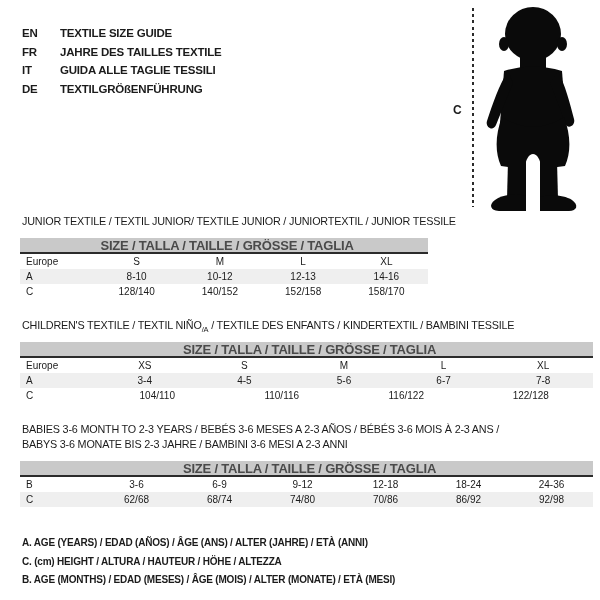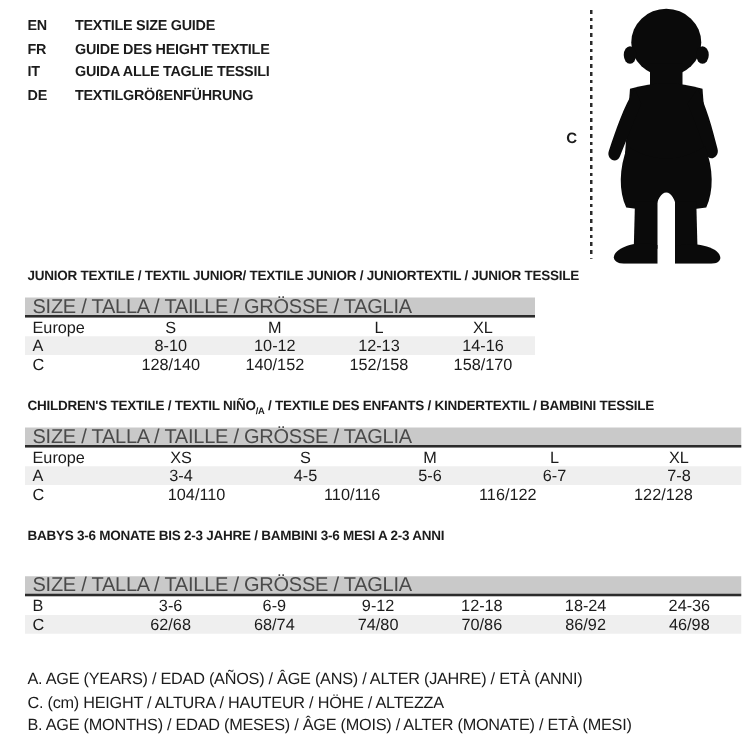--- a/index.html
+++ b/index.html
@@ -4,69 +4,69 @@
 <style>
   html,body{margin:0;padding:0;}
   body{
     width:600px;height:600px;position:relative;overflow:hidden;
     background:#ffffff;color:#1b1b1b;
     font-family:"Liberation Sans","DejaVu Sans",sans-serif;
   }
   *{box-sizing:border-box;}
 
   
-  .lang-block{position:absolute;left:22px;top:12px;}
+  .lang-block{position:absolute;left:22px;top:24px;}
   .lang-row{display:flex;height:18.5px;align-items:center;
             font-weight:bold;font-size:11.5px;letter-spacing:-0.2px;}
   .lang-code{width:38px;}
 
   
   .height-line{position:absolute;left:472px;top:8px;width:2px;height:199px;
     background:repeating-linear-gradient(to bottom,#2b2b2b 0 3px,transparent 3px 6.2px);}
   .height-label{position:absolute;left:453px;top:103px;
     font-weight:bold;font-size:12px;}
   .toddler{position:absolute;left:478px;top:5px;}
 
   
-  .section-title{position:absolute;left:22px;font-weight:bold;
+  .section-title{position:absolute;left:22px;font-weight:normal;
     font-size:10.8px;letter-spacing:-0.2px;white-space:nowrap;}
   .section-title sub{font-size:7.5px;}
   #s1-title{top:215px;}
   #s2-title{top:319px;}
   #s3-title{top:422px;line-height:14.5px;}
 
   
   .size-table{position:absolute;left:20px;}
   #table1{top:238px;width:408px;}
   #table2{top:342px;width:573px;}
   #table3{top:461px;width:573px;}
   .size-bar{height:16px;background:#c9c9c9;color:#4a4a4a;
-    font-weight:normal;font-size:16px;line-height:16px;padding-left:6px;
-    border-bottom:2px solid #2b2b2b;letter-spacing:-0.2px;}
-  .t-row{display:flex;height:15px;line-height:15px;font-size:13px;}
+    font-weight:bold;font-size:13px;line-height:16px;padding-left:6px;
+    border-bottom:2px solid #2b2b2b;letter-spacing:-0.2px;text-align:center;}
+  .t-row{display:flex;height:15px;line-height:15px;font-size:10px;}
   .t-row.shaded{background:#efefef;}
   .t-label{width:75px;padding-left:6px;}
   .t-cell{flex:1;text-align:center;}
 
   
   .footnotes{position:absolute;left:22px;top:534px;}
-  .footnote{height:18.5px;line-height:18.5px;font-weight:normal;
-    font-size:13px;letter-spacing:-0.2px;white-space:nowrap;}
+  .footnote{height:18.5px;line-height:18.5px;font-weight:bold;
+    font-size:10px;letter-spacing:-0.2px;white-space:nowrap;}
 </style>
 </head>
 <body>
 
 <div class="lang-block">
   <div class="lang-row">
     <span class="lang-code">EN</span>
     <span class="lang-title">TEXTILE SIZE GUIDE</span>
   </div>
   <div class="lang-row">
     <span class="lang-code">FR</span>
-    <span class="lang-title">GUIDE DES HEIGHT TEXTILE</span>
+    <span class="lang-title">JAHRE DES TAILLES TEXTILE</span>
   </div>
   <div class="lang-row">
     <span class="lang-code">IT</span>
     <span class="lang-title">GUIDA ALLE TAGLIE TESSILI</span>
   </div>
   <div class="lang-row">
     <span class="lang-code">DE</span>
     <span class="lang-title">TEXTILGRÖßENFÜHRUNG</span>
   </div>
 </div>
@@ -138,41 +138,42 @@
   <div class="t-row">
     <span class="t-label">C</span>
     <span class="t-cell">104/110</span>
     <span class="t-cell">110/116</span>
     <span class="t-cell">116/122</span>
     <span class="t-cell">122/128</span>
   </div>
 </div>
 
 <div class="section-title" id="s3-title">
+  <div>BABIES 3-6 MONTH TO 2-3 YEARS / BEBÉS 3-6 MESES A 2-3 AÑOS / BÉBÉS 3-6 MOIS À 2-3 ANS /</div>
   <div>BABYS 3-6 MONATE BIS 2-3 JAHRE / BAMBINI 3-6 MESI A 2-3 ANNI</div>
 </div>
 <div class="size-table" id="table3">
   <div class="size-bar">SIZE / TALLA / TAILLE / GRÖSSE / TAGLIA</div>
   <div class="t-row">
     <span class="t-label">B</span>
     <span class="t-cell">3-6</span>
     <span class="t-cell">6-9</span>
     <span class="t-cell">9-12</span>
     <span class="t-cell">12-18</span>
     <span class="t-cell">18-24</span>
     <span class="t-cell">24-36</span>
   </div>
   <div class="t-row shaded">
     <span class="t-label">C</span>
     <span class="t-cell">62/68</span>
     <span class="t-cell">68/74</span>
     <span class="t-cell">74/80</span>
     <span class="t-cell">70/86</span>
     <span class="t-cell">86/92</span>
-    <span class="t-cell">46/98</span>
+    <span class="t-cell">92/98</span>
   </div>
 </div>
 
 <div class="footnotes">
   <div class="footnote">A. AGE (YEARS) / EDAD (AÑOS) / ÂGE (ANS) / ALTER (JAHRE) / ETÀ (ANNI)</div>
   <div class="footnote">C. (cm) HEIGHT / ALTURA / HAUTEUR / HÖHE / ALTEZZA</div>
   <div class="footnote">B. AGE (MONTHS) / EDAD (MESES) / ÂGE (MOIS) / ALTER (MONATE) / ETÀ (MESI)</div>
 </div>
 
 </body></html>

